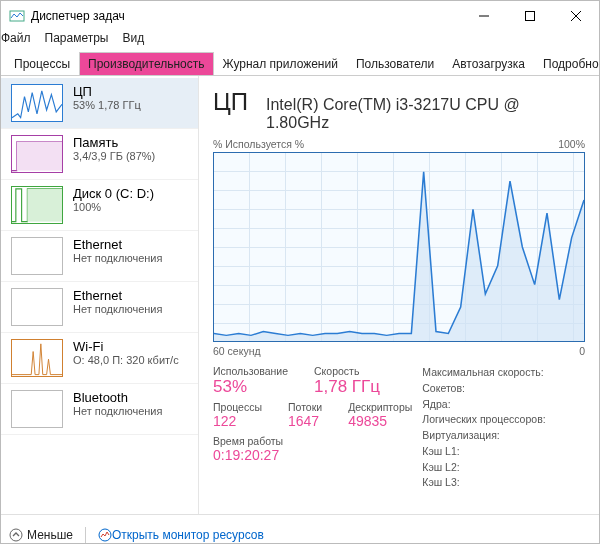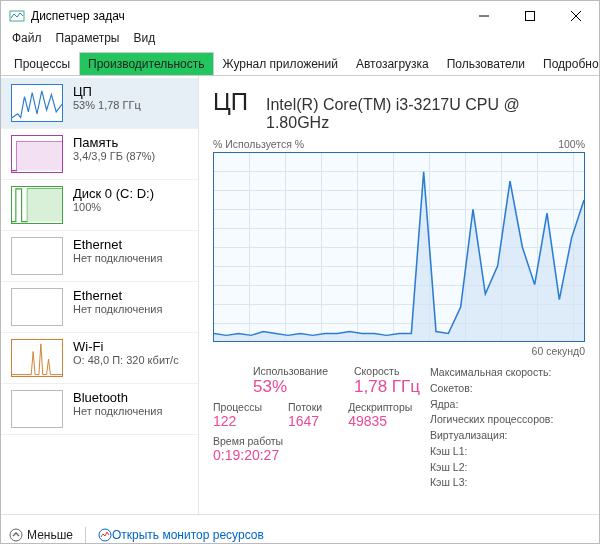--- a/index.html
+++ b/index.html
@@ -3,44 +3,44 @@
 <meta charset="utf-8">
 <style>
   * { box-sizing: border-box; margin: 0; padding: 0; font-family: "Segoe UI", Tahoma, sans-serif; }
   body { width: 600px; height: 544px; background: #fff; border: 1px solid #bbb; overflow: hidden; font-size: 12px; color: #222; }
   .titlebar { height: 30px; display: flex; align-items: center; padding-left: 8px; }
   .titlebar .icon { width: 16px; height: 16px; margin-right: 6px; }
   .titlebar .title { font-size: 12px; color: #000; flex: 1; }
   .winbtns { display: flex; height: 100%; }
   .winbtn { width: 46px; display: flex; align-items: center; justify-content: center; }
   .winbtn svg { width: 10px; height: 10px; }
-  .menubar { height: 20px; display: flex; padding-left: 11px; gap: 14px; font-size: 12px; }
+  .menubar { height: 20px; display: flex; padding-left: 0; gap: 14px; font-size: 12px; }
   .menubar span { cursor: default; }
   .tabs { display: flex; border-bottom: 1px solid #ccc; padding-left: 4px; height: 25px; overflow: hidden; }
   .tab { padding: 4px 8px; font-size: 12px; border: 1px solid transparent; border-bottom: none; white-space: nowrap; position: relative; top: 1px; background: #fff; }
-  .tab.active { border-color: #ccc; background: #22c55e; border-bottom: 1px solid #fff; }
+  .tab.active { border-color: #ccc; background: #ec4899; border-bottom: 1px solid #fff; }
   .content { display: flex; height: 438px; }
   .sidebar { width: 198px; border-right: 1px solid #e5e5e5; overflow-y: auto; overflow-x: hidden; padding-top: 2px; }
   .side-item { display: flex; padding: 6px 6px 6px 10px; gap: 10px; border-bottom: 1px solid #f0f0f0; cursor: default; }
   .side-item.selected { background: #e6eef6; }
   .thumb { width: 52px; height: 38px; border: 1px solid #999; background: #fff; flex-shrink: 0; position: relative; overflow: hidden; }
   .side-text .name { font-size: 13px; color: #000; }
   .side-text .sub { font-size: 11px; color: #555; }
   .main { flex: 1; padding: 12px 14px 6px 14px; display: flex; flex-direction: column; overflow: hidden; }
   .main-head { display: flex; align-items: baseline; gap: 18px; }
   .main-head .big { font-size: 24px; font-weight: 400; }
   .main-head .model { font-size: 16px; color: #333; }
   .chart-labels { display: flex; justify-content: space-between; font-size: 10.5px; color: #666; margin-top: 6px; }
   .chart-box { border: 1px solid #2b6cb0; height: 190px; margin-top: 2px; position: relative; background:
     repeating-linear-gradient(to right, transparent, transparent 35px, #d9e6f2 35px, #d9e6f2 36px),
     repeating-linear-gradient(to bottom, transparent, transparent 18px, #d9e6f2 18px, #d9e6f2 19px),
     #f6fbff;
   }
   .chart-box svg { position: absolute; inset: 0; width: 100%; height: 100%; }
-  .chart-bottom { display: flex; justify-content: flex-end; font-size: 10.5px; color: #666; margin-top: 3px; }
+  .chart-bottom { display: flex; justify-content: space-between; font-size: 10.5px; color: #666; margin-top: 3px; }
   .stats { display: flex; margin-top: 8px; gap: 10px; }
   .stat-label { font-size: 10.5px; color: #555; grid-row: auto; }
   .stat-val { font-size: 17px; color: #ec4899; }
   .stat-block { display: flex; flex-direction: column; }
   .stat-block.small .stat-val { font-size: 14px; }
   .uptime-row { margin-top: 6px; }
   .right-info { font-size: 10.5px; color: #555; line-height: 1.5; }
   .right-info .kv { white-space: nowrap; }
   .footer { height: 40px; border-top: 1px solid #e0e0e0; display: flex; align-items: center; padding: 0 8px; gap: 12px; font-size: 12px; }
   .footer .fewer { display: flex; align-items: center; gap: 4px; cursor: default; }
@@ -81,22 +81,22 @@
 <div class="menubar">
   <span>Файл</span>
   <span>Параметры</span>
   <span>Вид</span>
 </div>
 
 <div class="tabs">
   <div class="tab">Процессы</div>
   <div class="tab active">Производительность</div>
   <div class="tab">Журнал приложений</div>
+  <div class="tab">Пользователи</div>
   <div class="tab">Автозагрузка</div>
-  <div class="tab">Пользователи</div>
   <div class="tab">Подробности</div>
 
 </div>
 
 <div class="content">
   <div class="sidebar" id="sidebar">
       <div class="side-item selected">
         <div class="thumb" style="border-color:#2b7cd3"><svg viewBox="0 0 52 38">
             <polyline points="0,34 6,30 9,34 13,12 17,28 21,8 26,30 31,6 36,26 41,10 46,28 52,20" fill="none" stroke="#2b7cd3" stroke-width="1.2"></polyline>
           </svg></div>
@@ -172,21 +172,21 @@
           <path d="M0.0,182.4 L12.0,184.3 L24.0,182.4 L36.0,184.3 L48.0,180.5 L60.0,182.4 L72.0,184.3 L84.0,182.4 L96.0,184.3 L108.0,182.4 L120.0,182.4 L132.0,180.5 L144.0,182.4 L156.0,182.4 L168.0,184.3 L180.0,182.4 L192.0,182.4 L204.0,19.0 L216.0,180.5 L228.0,182.4 L240.0,155.8 L252.0,57.0 L264.0,142.5 L276.0,114.0 L288.0,28.5 L300.0,95.0 L312.0,133.0 L324.0,60.8 L336.0,148.2 L348.0,85.5 L360.0,47.5" fill="none" stroke="#2b7cd3" stroke-width="1.5"></path>
         </svg>
     </div>
     <div class="chart-bottom">
       <span>60 секунд</span>
       <span>0</span>
     </div>
 
     <div class="stats">
       <div>
-        <div style="display:flex; gap:26px;margin-left:40px;">
+        <div style="display:flex; gap:26px;">
           <div class="stat-block">
             <span class="stat-label">Использование</span>
             <span class="stat-val">53%</span>
           </div>
           <div class="stat-block">
             <span class="stat-label">Скорость</span>
             <span class="stat-val">1,78 ГГц</span>
           </div>
         </div>
         <div style="display:flex; gap:26px; margin-top:4px;">

